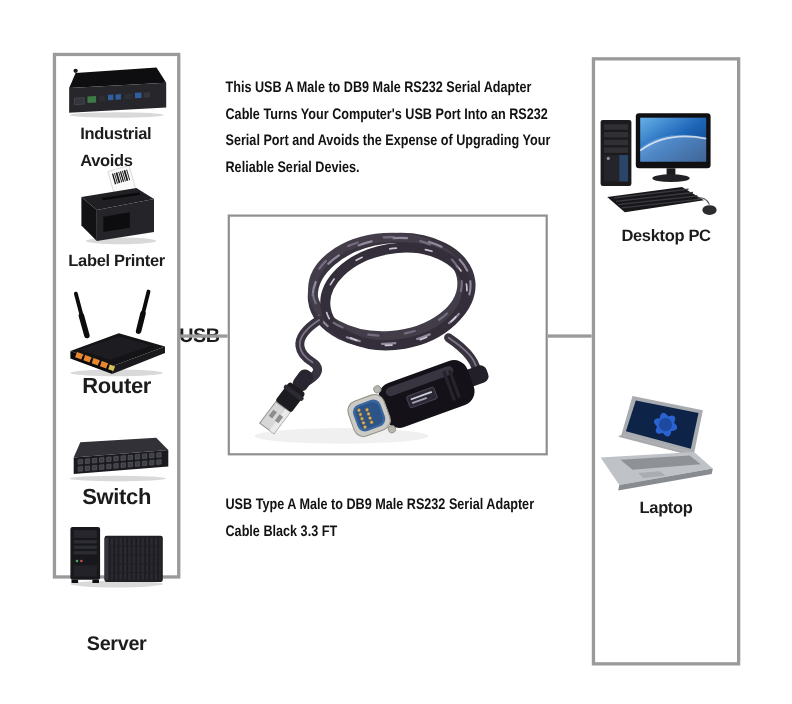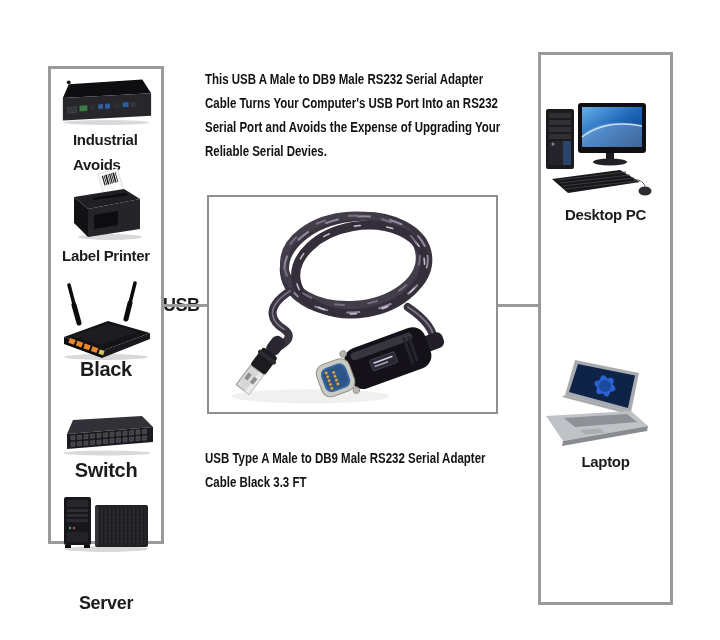--- a/index.html
+++ b/index.html
@@ -1,20 +1,20 @@
 <!DOCTYPE html>
 <html><head>
 <meta charset="utf-8">
 <style>
   html,body{margin:0;padding:0;background:#fff;}
   .stage{position:relative;width:720px;height:640px;background:#ffffff;overflow:hidden;
          font-family:"Liberation Sans",sans-serif;color:#1c1c1c;}
   .abs{position:absolute;}
   .panel{position:absolute;border:3px solid #9a9a9a;background:#fff;box-sizing:border-box;}
-  .panel-left{left:48px;top:66px;width:116px;height:478px;}
+  .panel-left{left:48px;top:48px;width:116px;height:478px;}
   .panel-right{left:538px;top:52px;width:135px;height:553px;}
   .panel-label{position:absolute;left:0;right:0;text-align:center;font-weight:700;
                letter-spacing:-0.3px;white-space:nowrap;}
   .fs15{font-size:15px;line-height:22px;}
   .fs18{font-size:18px;line-height:24px;margin-top:40px;}
   .fs20{font-size:20px;line-height:26px;}
   .ind-label{position:absolute;left:22px;top:58px;font-weight:700;font-size:15px;
              line-height:25px;letter-spacing:-0.3px;}
   .desc{position:absolute;left:205px;top:67px;font-weight:700;font-size:14px;line-height:24px;
         transform:scaleX(0.82);transform-origin:0 0;white-space:nowrap;color:#121212;}
@@ -93,21 +93,21 @@
       <polygon points="6,56 44,70 44,77 6,63" fill="#0a0a0c"></polygon>
       <polygon points="44,70 92,52 92,58 44,77" fill="#1a1a1e"></polygon>
       <g transform="translate(12,57) rotate(20)">
         <rect x="0" y="0" width="6" height="5" fill="#e8872e"></rect>
         <rect x="8" y="0" width="6" height="5" fill="#e8872e"></rect>
         <rect x="16" y="0" width="6" height="5" fill="#e8872e"></rect>
         <rect x="24" y="0" width="6" height="5" fill="#e8872e"></rect>
         <rect x="32" y="0.5" width="5" height="4.5" fill="#d8c25a"></rect>
       </g>
     </svg>
-    <div class="panel-label fs20" style="top:287px">Black</div>
+    <div class="panel-label fs20" style="top:287px">Router</div>
 
     <svg class="abs" style="left:5px;top:346px" width="100" height="44" viewBox="0 0 98 44">
       <ellipse cx="50" cy="38" rx="44" ry="2.5" fill="#000" opacity="0.15"></ellipse>
       <polygon points="16,5 85,1 96,12 10,19" fill="#313137"></polygon>
       <polygon points="10,19 96,12 96,27 10,34" fill="#1b1b1f"></polygon>
       <g transform="translate(14,20) skewY(-5)" fill="#3f3f46" stroke="#5a5a62" stroke-width="0.6">
         <rect x="0" y="1" width="4" height="4"></rect>
           <rect x="6.5" y="1" width="4" height="4"></rect>
         <rect x="13" y="1" width="4" height="4"></rect>
           <rect x="19.5" y="1" width="4" height="4"></rect>

